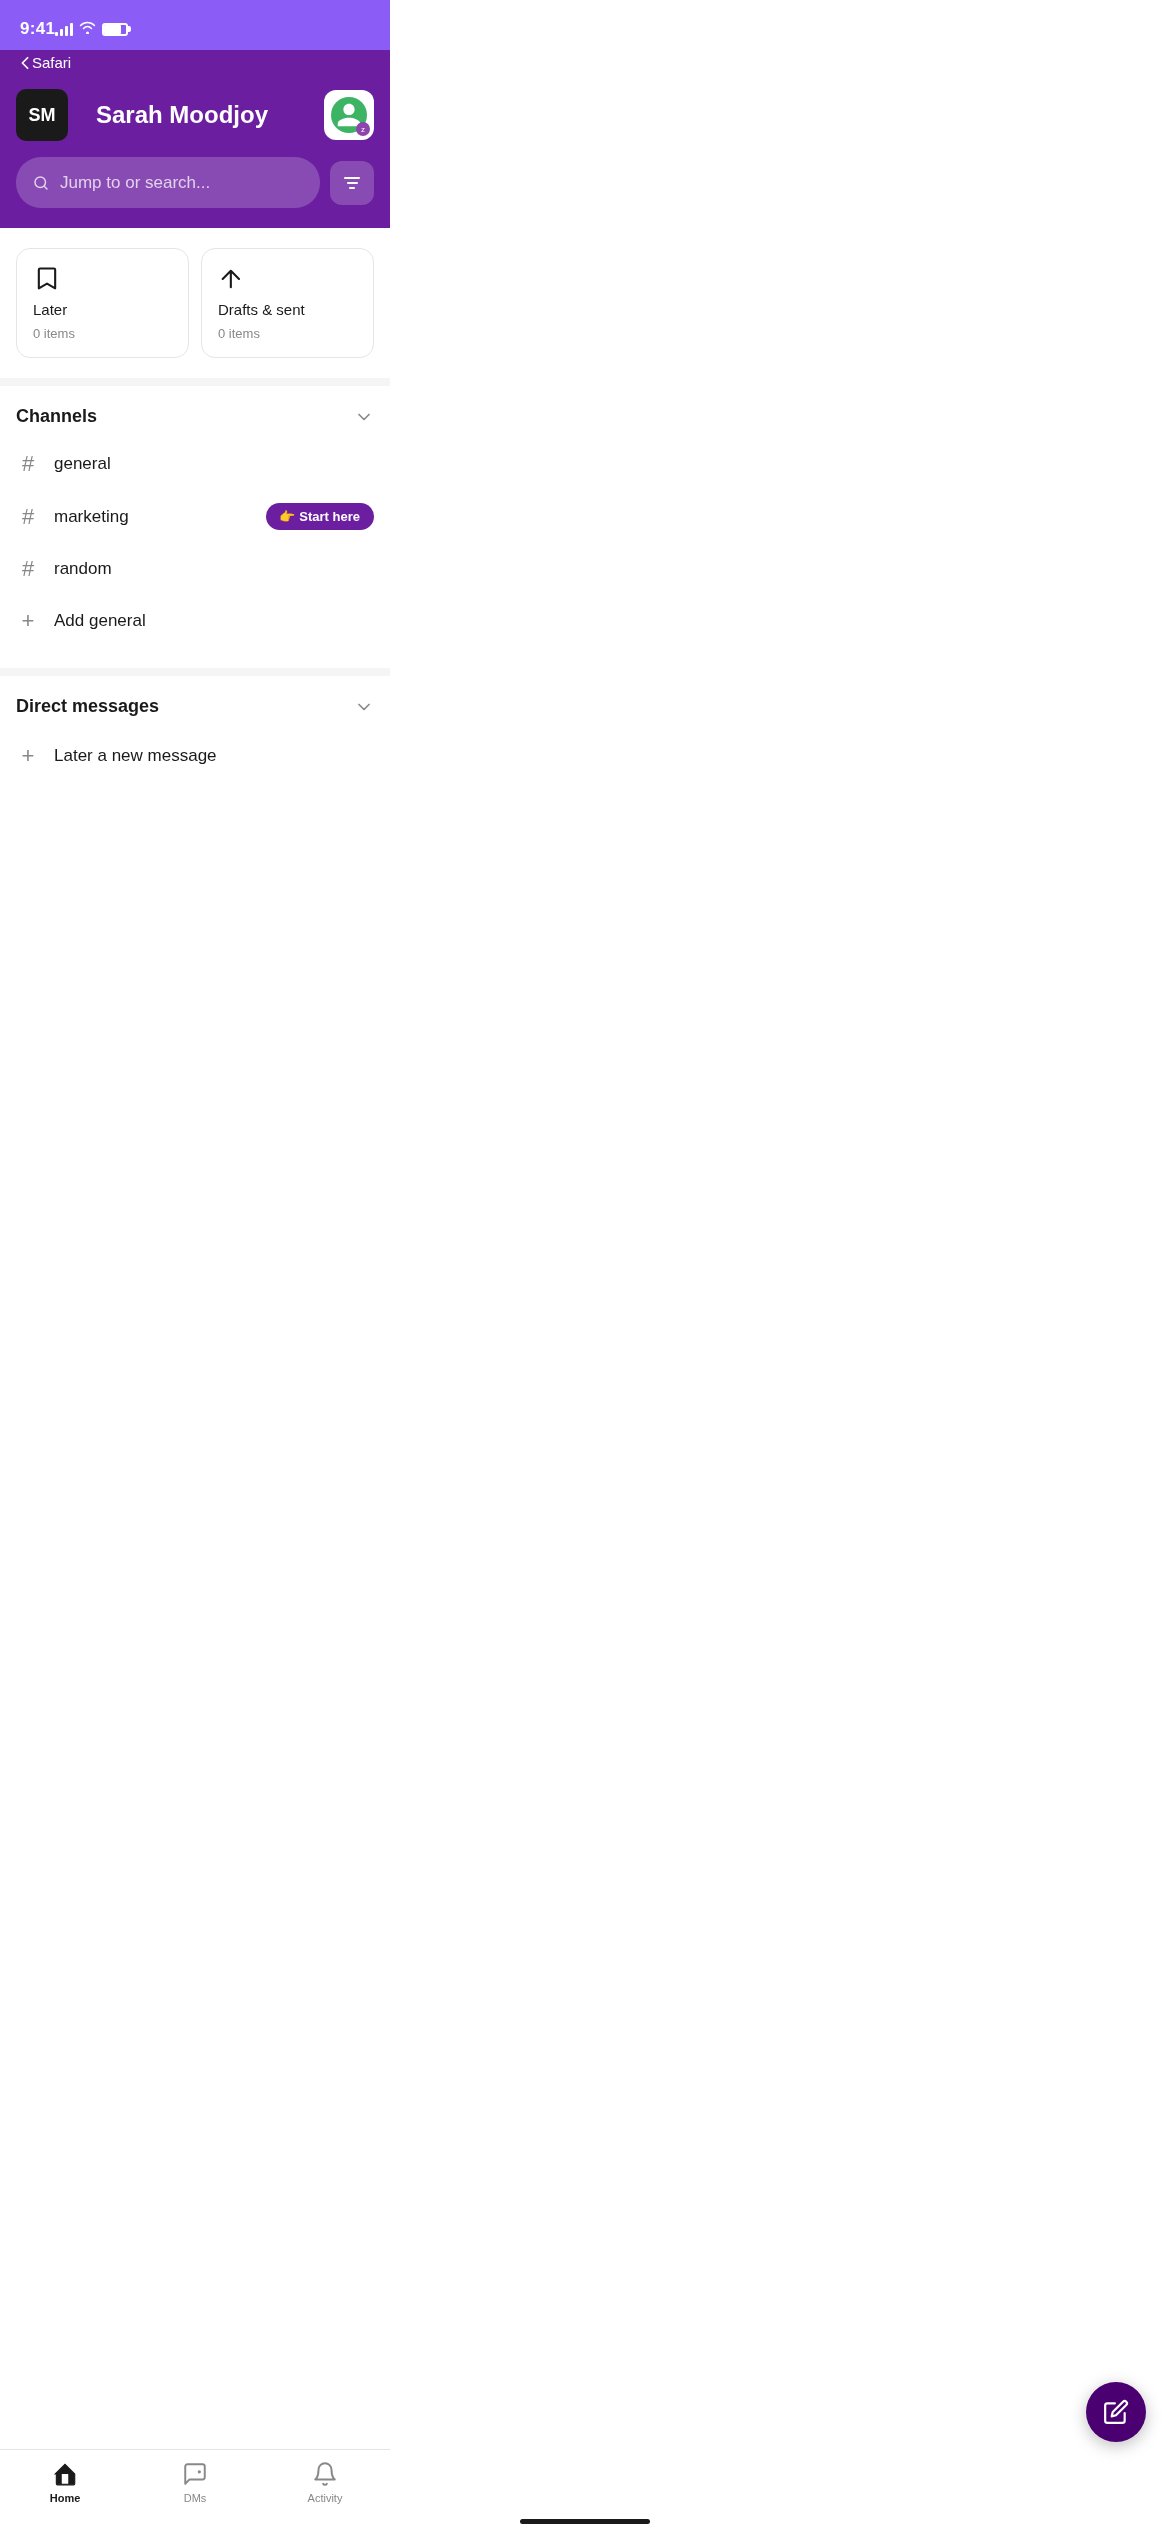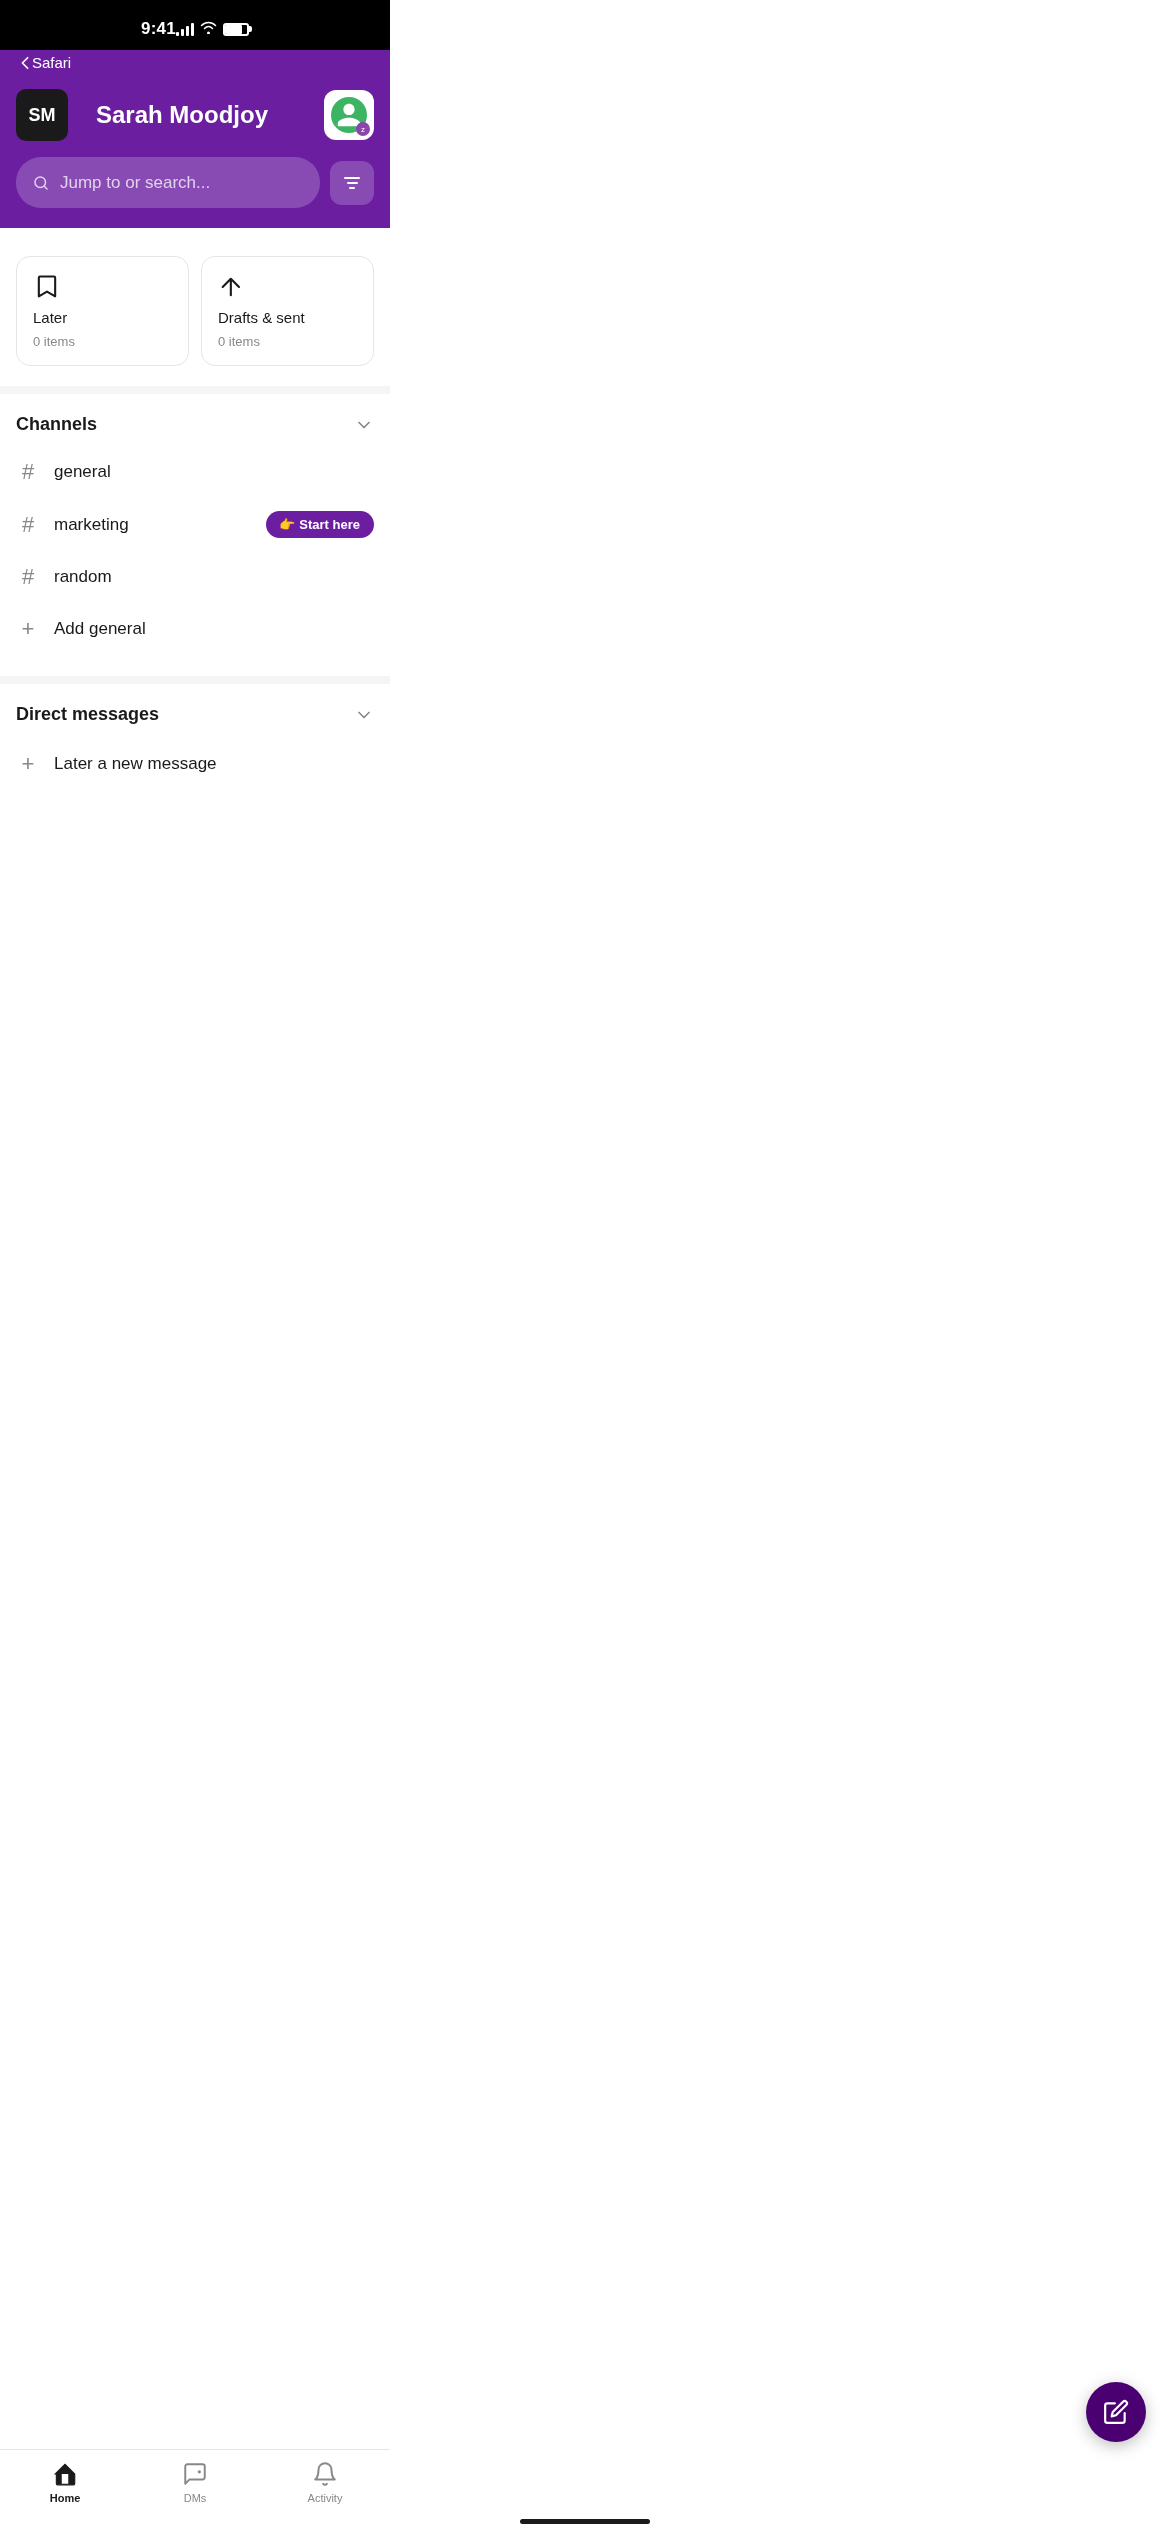--- a/index.html
+++ b/index.html
@@ -8,24 +8,24 @@
     body {
       width: 390px;
       min-height: 844px;
       font-family: -apple-system, BlinkMacSystemFont, 'Helvetica Neue', sans-serif;
       background: #fff;
       overflow-x: hidden;
     }
 
     
     .status-bar {
-      background: #000000;
-      color: #fff;
-      display: flex;
-      justify-content: center;
+      background: #8b5cf6;
+      color: #fff;
+      display: flex;
+      justify-content: flex-start;
       align-items: center;
       padding: 14px 20px 6px 20px;
       height: 50px;
     }
     .status-time {
       font-size: 17px;
       font-weight: 600;
       letter-spacing: 0.3px;
     }
     .status-icons {
@@ -217,21 +217,21 @@
       height: 2px;
     }
     .filter-icon span:nth-child(1) { width: 16px; }
     .filter-icon span:nth-child(2) { width: 11px; }
     .filter-icon span:nth-child(3) { width: 6px; }
 
     
     .main-content {
       background: #fff;
       border-radius: 16px 16px 0 0;
-      margin-top: 8px;
+      margin-top: 0;
     }
 
     
     .quick-cards {
       display: flex;
       gap: 12px;
       padding: 20px 16px;
     }
     .quick-card {
       flex: 1;

